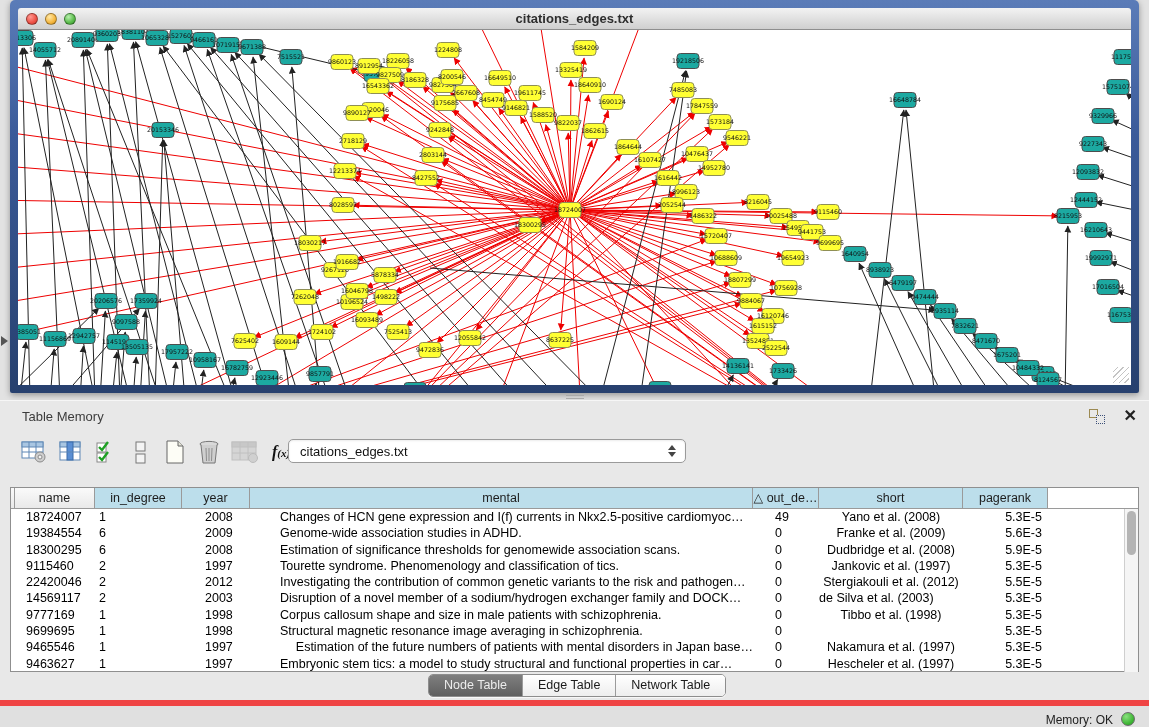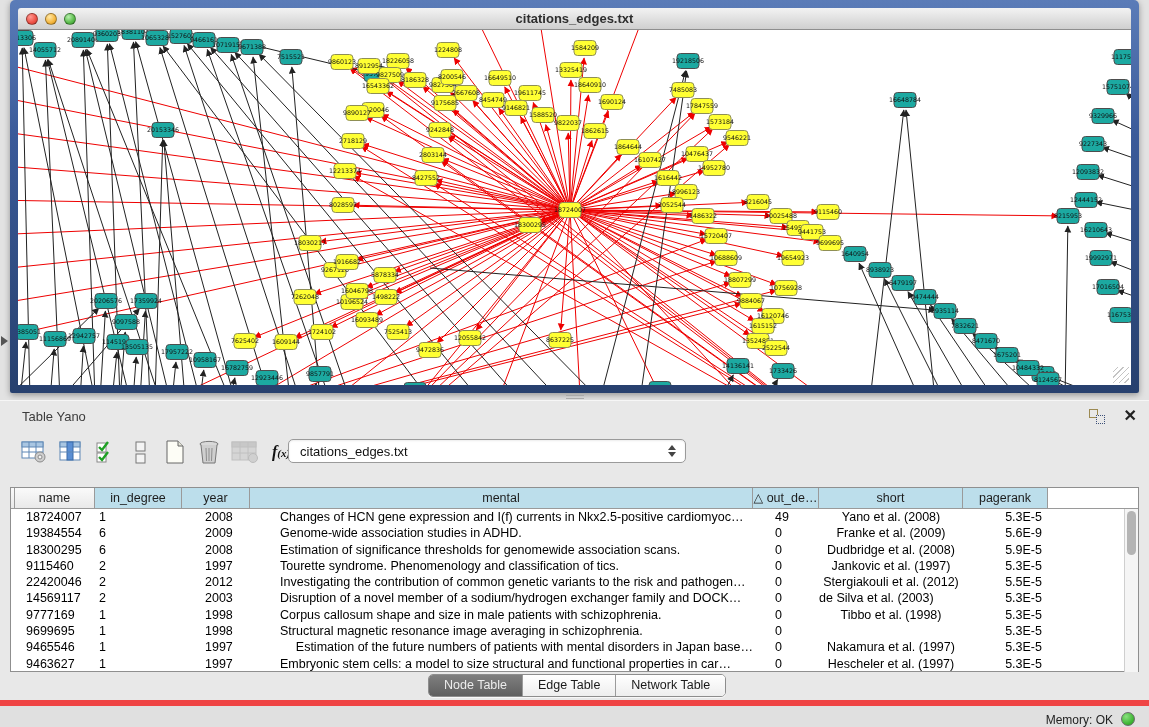--- a/index.html
+++ b/index.html
@@ -820,21 +820,21 @@
       </svg>
       <div class="resize-grip"></div>
     </div>
   </div>
 
   <div class="collapse-arrow"></div>
   <div class="split-grip"></div>
 
   <div class="tpanel">
     <div class="tpanel-header">
-      <div class="tpanel-title">Table Yano</div>
+      <div class="tpanel-title">Table Memory</div>
       <div class="float-icon">
           <span class="sq1"></span>
           <span class="sq2"></span>
         </div>
       <div class="close-icon">✕</div>
     </div>
 
     <div class="toolbar">
       <div class="tool" style="left:19px">
         <svg width="26" height="24">
@@ -931,21 +931,21 @@
             <div class="td" style="width: 78px; text-align: left; padding-left: 0px;"></div>
           </div>
           <div class="tr">
             <div class="td" style="width: 4px; text-align: left; padding-left: 0px;"></div>
             <div class="td" style="width: 80px; text-align: left; padding-left: 11px;">19384554</div>
             <div class="td" style="width: 87px; text-align: left; padding-left: 4px;">6</div>
             <div class="td" style="width: 68px; text-align: left; padding-left: 23px;">2009</div>
             <div class="td" style="width: 503px; text-align: left; padding-left: 30px;">Genome-wide association studies in ADHD.</div>
             <div class="td" style="width: 66px; text-align: left; padding-left: 22px;">0</div>
             <div class="td" style="width: 144px; text-align: center;">Franke et al. (2009)</div>
-            <div class="td" style="width: 85px; text-align: right; padding-right: 6px;">5.6E-9</div>
+            <div class="td" style="width: 85px; text-align: right; padding-right: 6px;">5.6E-3</div>
             <div class="td" style="width: 78px; text-align: left; padding-left: 0px;"></div>
           </div>
           <div class="tr">
             <div class="td" style="width: 4px; text-align: left; padding-left: 0px;"></div>
             <div class="td" style="width: 80px; text-align: left; padding-left: 11px;">18300295</div>
             <div class="td" style="width: 87px; text-align: left; padding-left: 4px;">6</div>
             <div class="td" style="width: 68px; text-align: left; padding-left: 23px;">2008</div>
             <div class="td" style="width: 503px; text-align: left; padding-left: 30px;">Estimation of significance thresholds for genomewide association scans.</div>
             <div class="td" style="width: 66px; text-align: left; padding-left: 22px;">0</div>
             <div class="td" style="width: 144px; text-align: center;">Dudbridge et al. (2008)</div>
@@ -1016,21 +1016,21 @@
             <div class="td" style="width: 66px; text-align: left; padding-left: 22px;">0</div>
             <div class="td" style="width: 144px; text-align: center;">Nakamura et al. (1997)</div>
             <div class="td" style="width: 85px; text-align: right; padding-right: 6px;">5.3E-5</div>
             <div class="td" style="width: 78px; text-align: left; padding-left: 0px;"></div>
           </div>
           <div class="tr">
             <div class="td" style="width: 4px; text-align: left; padding-left: 0px;"></div>
             <div class="td" style="width: 80px; text-align: left; padding-left: 11px;">9463627</div>
             <div class="td" style="width: 87px; text-align: left; padding-left: 4px;">1</div>
             <div class="td" style="width: 68px; text-align: left; padding-left: 23px;">1997</div>
-            <div class="td" style="width: 503px; text-align: left; padding-left: 30px;">Embryonic stem cells: a model to size structural and functional properties in car…</div>
+            <div class="td" style="width: 503px; text-align: left; padding-left: 30px;">Embryonic stem tics: a model to study structural and functional properties in car…</div>
             <div class="td" style="width: 66px; text-align: left; padding-left: 22px;">0</div>
             <div class="td" style="width: 144px; text-align: center;">Hescheler et al. (1997)</div>
             <div class="td" style="width: 85px; text-align: right; padding-right: 6px;">5.3E-5</div>
             <div class="td" style="width: 78px; text-align: left; padding-left: 0px;"></div>
           </div>
         </div>
       <div class="vscroll">
           <div class="vthumb"></div>
         </div>
     </div>

